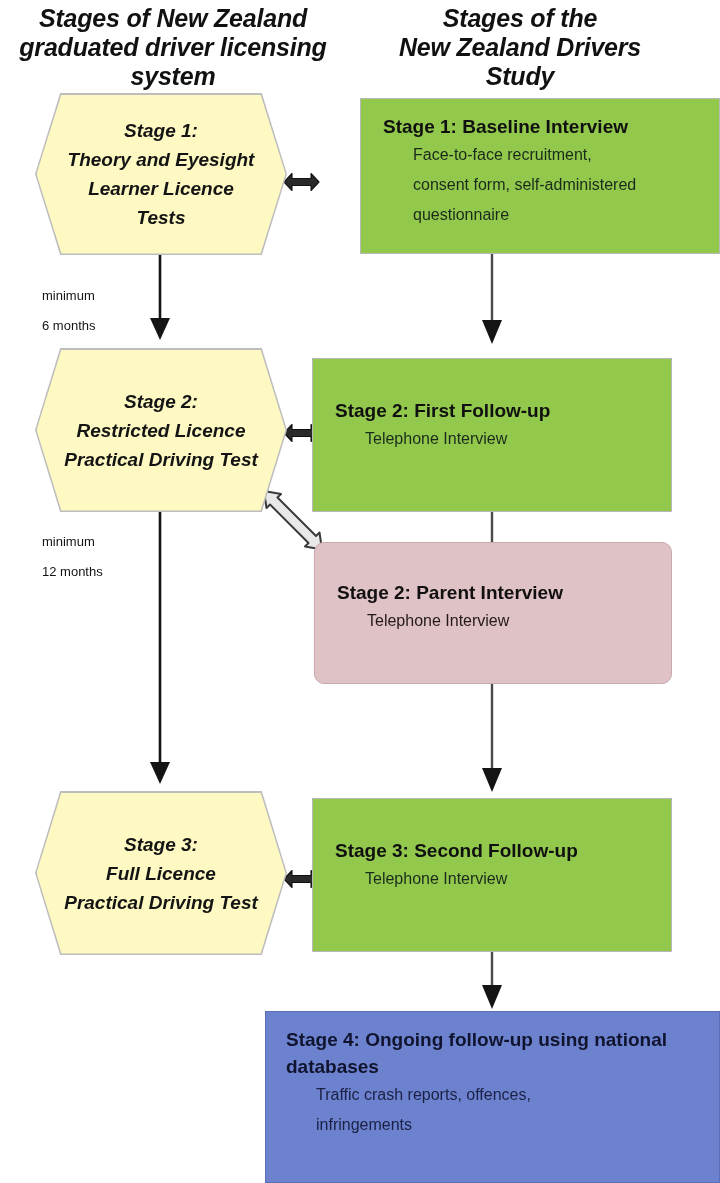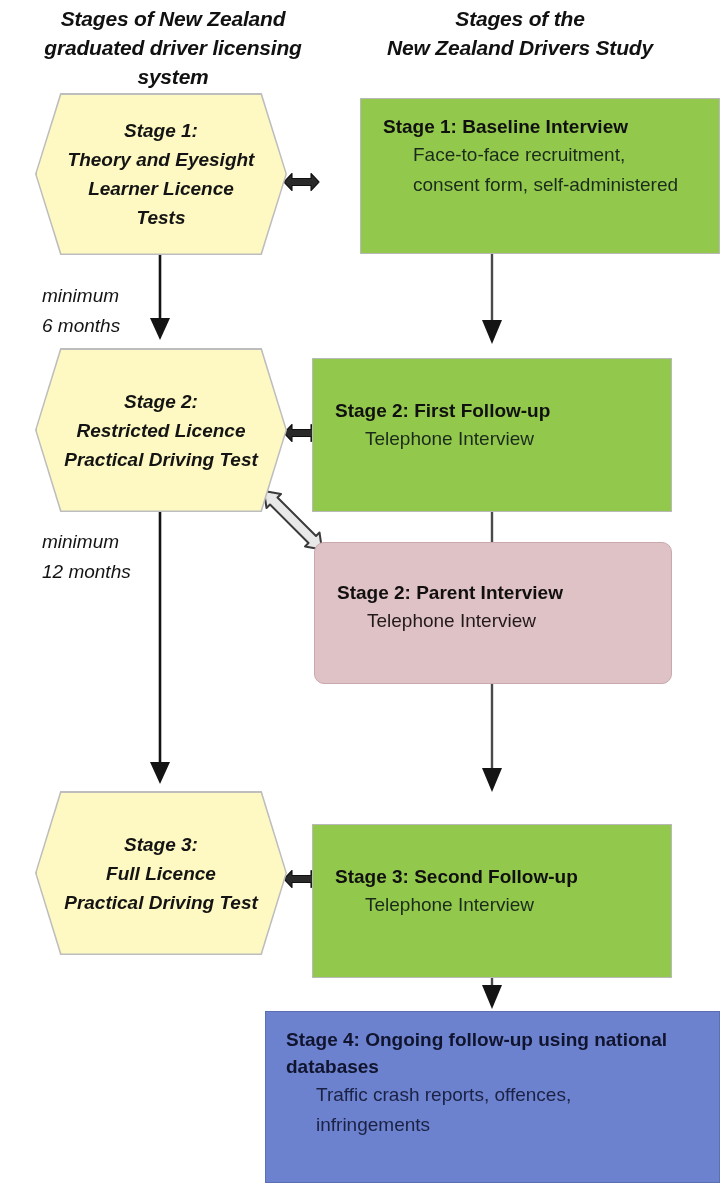--- a/index.html
+++ b/index.html
@@ -22,21 +22,21 @@
     width: 720px;
     height: 1183px;
   }
 
   
   .col-header {
     position: absolute;
     text-align: center;
     font-weight: bold;
     font-style: italic;
-    font-size: 21px;
+    font-size: 25px;
     line-height: 29px;
     color: #111111;
     letter-spacing: -0.2px;
   }
   #hdr-left  { left: 18px;  top: 4px;  width: 310px; }
   #hdr-right { left: 370px; top: 4px;  width: 300px; }
 
   
   .hex {
     position: absolute;
@@ -81,38 +81,37 @@
     border-radius: 10px;
   }
   .sbox-title {
     font-weight: bold;
     font-size: 19px;
     line-height: 27px;
     color: #101010;
     margin: 0;
   }
   .sbox-body {
-    font-size: 19px;
+    font-size: 16px;
     line-height: 30px;
     color: #1b2b1b;
     margin: 0;
     padding-left: 30px;
   }
   .sbox.blue .sbox-title { color: #10142e; }
   .sbox.blue .sbox-body  { color: #1b2144; }
   .sbox.pink .sbox-title { color: #120f10; }
   .sbox.pink .sbox-body  { color: #23191b; }
   .sbox.pink .sbox-title,
   .sbox.pink .sbox-body { text-align: left; }
 
   
   .interval {
     position: absolute;
-    font-style: italic;
-    font-size: 19px;
+    font-size: 13px;
     line-height: 30px;
     font-weight: normal;
     color: #141414;
     white-space: nowrap;
   }
 
   
   #connectors {
     position: absolute;
     left: 0; top: 0;
@@ -217,33 +216,34 @@
   <div class="hex" style="left:36.5px; top:792.5px; width:249px; height:161px;">
     <div class="hex-line">Stage 3:</div>
     <div class="hex-line">Full Licence</div>
     <div class="hex-line sub">Practical Driving Test</div>
   </div>
 
   <div class="sbox green" style="left:312px; top:98px; width:360px; height:156px;margin-left:48px;">
     <p class="sbox-title">Stage 1: Baseline Interview</p>
     <p class="sbox-body">Face-to-face recruitment,</p>
     <p class="sbox-body">consent form, self-administered</p>
+    <p class="sbox-body">questionnaire</p>
   </div>
 
   <div class="sbox green" style="left:312px; top:350px; width:360px; height:154px; padding-top:38px;margin-top:8px;">
     <p class="sbox-title">Stage 2:  First Follow-up</p>
     <p class="sbox-body">Telephone Interview</p>
   </div>
 
   <div class="sbox pink" style="left:314px; top:542px; width:358px; height:142px; padding-top:36px;">
     <p class="sbox-title">Stage 2: Parent Interview</p>
     <p class="sbox-body">Telephone Interview</p>
   </div>
 
-  <div class="sbox green" style="left:312px; top:798px; width:360px; height:154px; padding-top:38px;margin-top:26px;">
+  <div class="sbox green" style="left:312px; top:798px; width:360px; height:154px; padding-top:38px;">
     <p class="sbox-title">Stage 3: Second Follow-up</p>
     <p class="sbox-body">Telephone Interview</p>
   </div>
 
   <div class="sbox blue" style="left:265px; top:1011px; width:455px; height:172px; padding:14px 14px 0 20px;">
     <p class="sbox-title">Stage 4: Ongoing follow-up using national databases</p>
     <p class="sbox-body">Traffic crash reports, offences,</p>
     <p class="sbox-body">infringements</p>
   </div>
 

